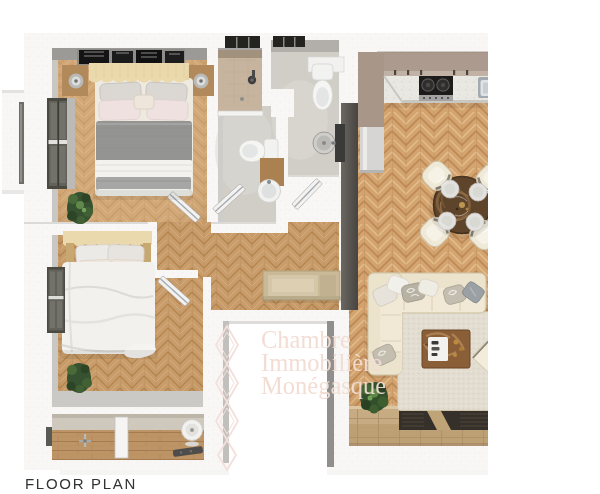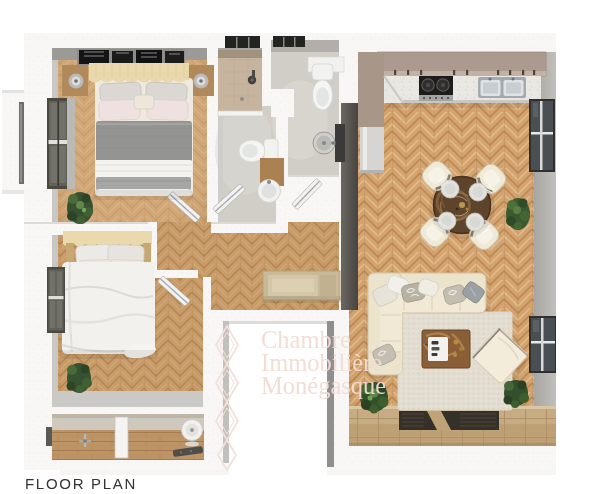--- a/index.html
+++ b/index.html
@@ -1,16 +1,16 @@
 <!DOCTYPE html>
 <html><head>
 <meta charset="utf-8">
 <style>
 html,body{margin:0;padding:0;background:#ffffff;}
-#stage{position:relative;width:556px;height:494px;background:#ffffff;overflow:hidden;font-family:"Liberation Sans",sans-serif;}
+#stage{position:relative;width:488px;height:494px;background:#ffffff;overflow:hidden;font-family:"Liberation Sans",sans-serif;}
 </style>
 </head>
 <body>
 <div id="stage">
 <svg width="600" height="494" viewBox="0 0 600 494">
 <defs>
 <pattern id="stucco" width="9" height="9" patternUnits="userSpaceOnUse">
   <rect width="9" height="9" fill="#f8f7f5"></rect>
   <circle cx="2" cy="3" r="0.8" fill="#f2f0ed"></circle>
   <circle cx="6" cy="7" r="0.7" fill="#f4f2ef"></circle>

